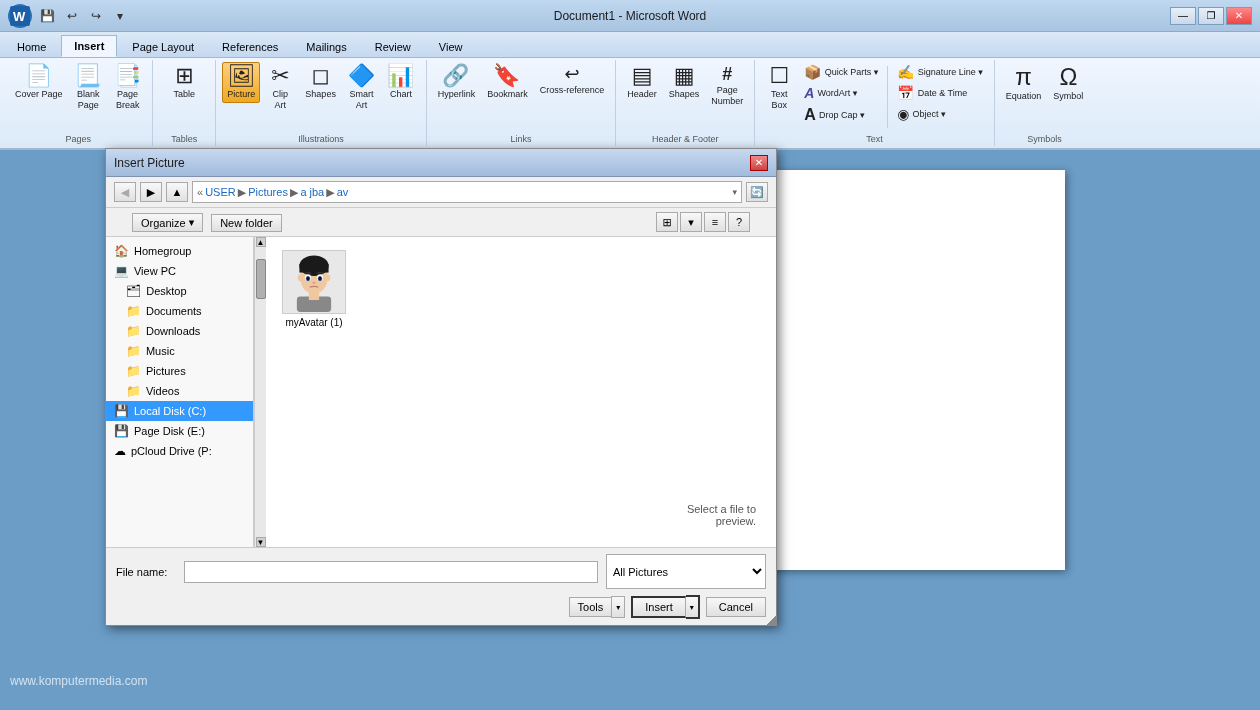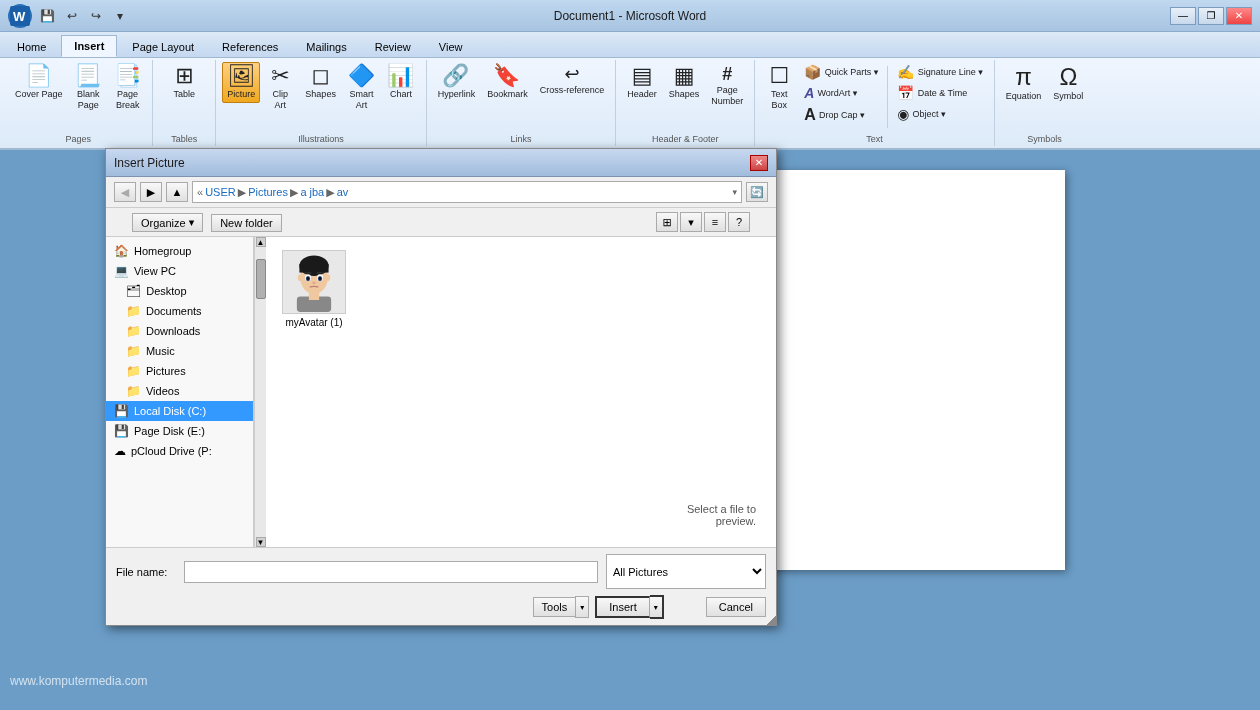--- a/index.html
+++ b/index.html
@@ -507,21 +507,20 @@
       cursor: pointer;
       display: flex; align-items: center; justify-content: center;
       font-size: 8px;
     }
     .dlg-cancel-btn {
       padding: 3px 12px;
       background: linear-gradient(to bottom, #f8f8f8, #e0e0e0);
       border: 1px solid #aaa;
       cursor: pointer;
       font-size: 11px;
-      margin-left: 36px;
     }
 
     
     .watermark {
       position: fixed;
       bottom: 22px;
       left: 10px;
       color: rgba(255,255,255,0.7);
       font-size: 12px;
     }

